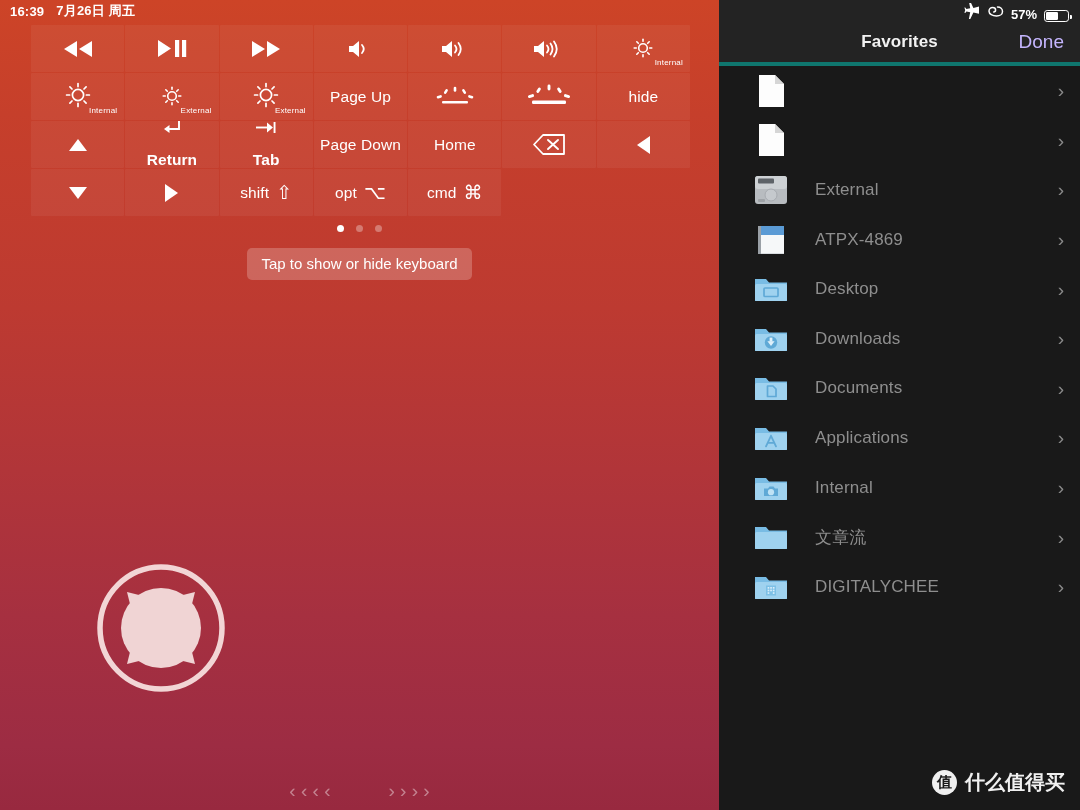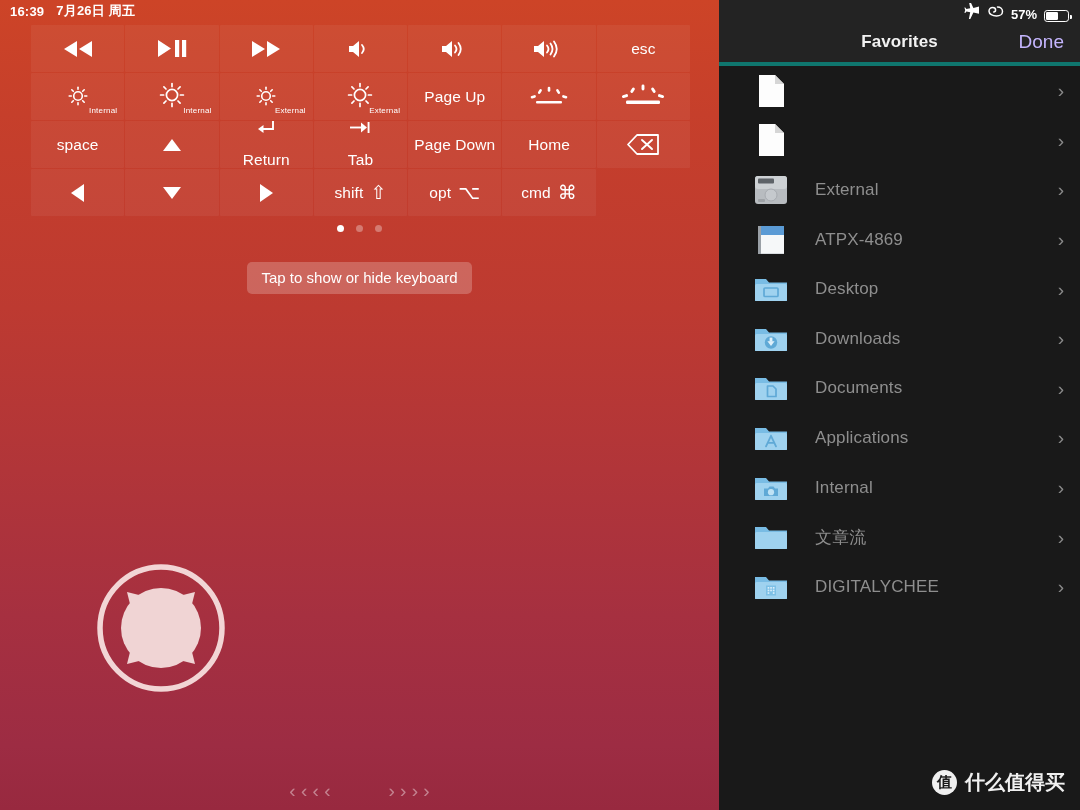--- a/index.html
+++ b/index.html
@@ -45,37 +45,37 @@
     font-weight:400;
     letter-spacing:.1px;
     user-select:none;
   }
   .key .lbl { display:block; line-height:1; }
   .key .sub {
     position:absolute; right:7px; bottom:5px;
     font-size:8px; letter-spacing:.2px; color:#fff;margin-top:16px;
   }
   .key .ico { display:flex; align-items:center; justify-content:center; }
-  .key.two-line { flex-direction:column; gap:16px; }
+  .key.two-line { flex-direction:column; gap:16px;font-weight:bold; }
   .key.two-line .glyph { font-size:15px; line-height:1; }
   .key.two-line .txt { font-size:15.5px; line-height:1.05; }
   .key .modrow { display:flex; align-items:center; gap:7px; }
   .key .modsym { font-size:19px; line-height:1; }
 
   
   .dots {
     position:absolute; top:225px; left:0; width:719px;
     display:flex; justify-content:center; gap:12px;
   }
   .dot { width:7px; height:7px; border-radius:50%; background:rgba(255,255,255,.32); }
   .dot.active { background:#fff; }
 
   .hint {
     position:absolute; top:248px; left:0; width:719px;
-    display:flex; justify-content:center;margin-top:14px;
+    display:flex; justify-content:center;
   }
   .hint span {
     background:rgba(255,255,255,.22);
     color:#fff; font-size:15px;
     padding:8px 15px 9px; border-radius:5px;
     line-height:1;
   }
 
   
   .joystick { position:absolute; left:96px; top:563px; width:130px; height:130px; }
@@ -212,23 +212,20 @@
       </div>
       <div class="key">
         <span class="ico">
           <svg width="34" height="22" viewBox="0 0 34 22">
               <path d="M2,8 L6,8 L12,3 L12,19 L6,14 L2,14 Z" fill="#fff"></path>
               <path d="M15,7.5 Q18,11 15,14.5" stroke="#fff" stroke-width="1.8" fill="none" stroke-linecap="round"></path>
               <path d="M18.5,5.5 Q22.5,11 18.5,16.5" stroke="#fff" stroke-width="1.8" fill="none" stroke-linecap="round"></path>
               <path d="M22,3.5 Q27.5,11 22,18.5" stroke="#fff" stroke-width="1.8" fill="none" stroke-linecap="round"></path>
             </svg>
         </span>
-      </div>
-      <div class="key">
-        <span class="lbl">esc</span>
       </div>
 
       <div class="key">
         <span class="ico">
           <svg width="32" height="28" viewBox="0 0 32 28">
               <g stroke="#fff" stroke-width="1.6" stroke-linecap="round">
                 <circle cx="16" cy="13" r="4.3" fill="none"></circle>
                 <line x1="16" y1="4.2" x2="16" y2="6.3"></line>
                 <line x1="16" y1="19.7" x2="16" y2="21.8"></line>
                 <line x1="7.2" y1="13" x2="9.3" y2="13"></line>
@@ -322,21 +319,21 @@
                 <line x1="34.6" y1="6" x2="36.2" y2="8.6"></line>
                 <line x1="8.6" y1="12.6" x2="5.4" y2="13.6"></line>
                 <line x1="41.4" y1="12.6" x2="44.6" y2="13.6"></line>
               </g>
               <rect x="8" y="17.6" width="34" height="3.4" fill="#fff" rx="1.2"></rect>
             </svg>
         </span>
       </div>
 
       <div class="key">
-        <span class="lbl">space</span>
+        <span class="lbl">hide</span>
       </div>
       <div class="key">
         <span class="ico">
           <svg width="22" height="16" viewBox="0 0 22 16">
               <polygon points="11,2 20,14 2,14" fill="#fff"></polygon>
             </svg>
         </span>
       </div>
       <div class="key two-line">
         <span class="glyph">

